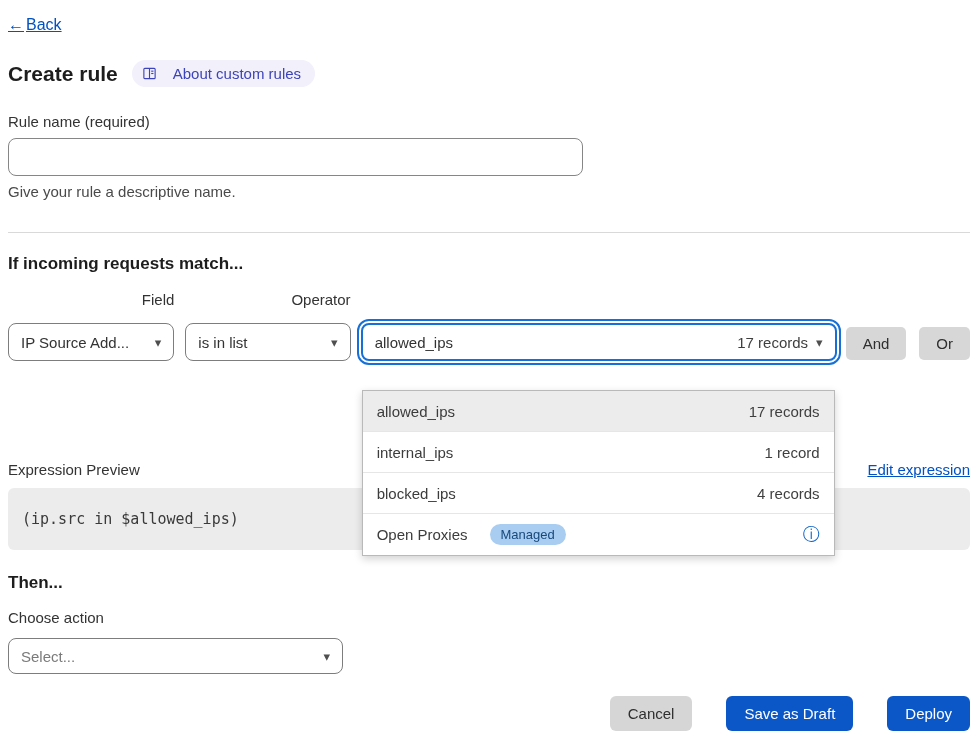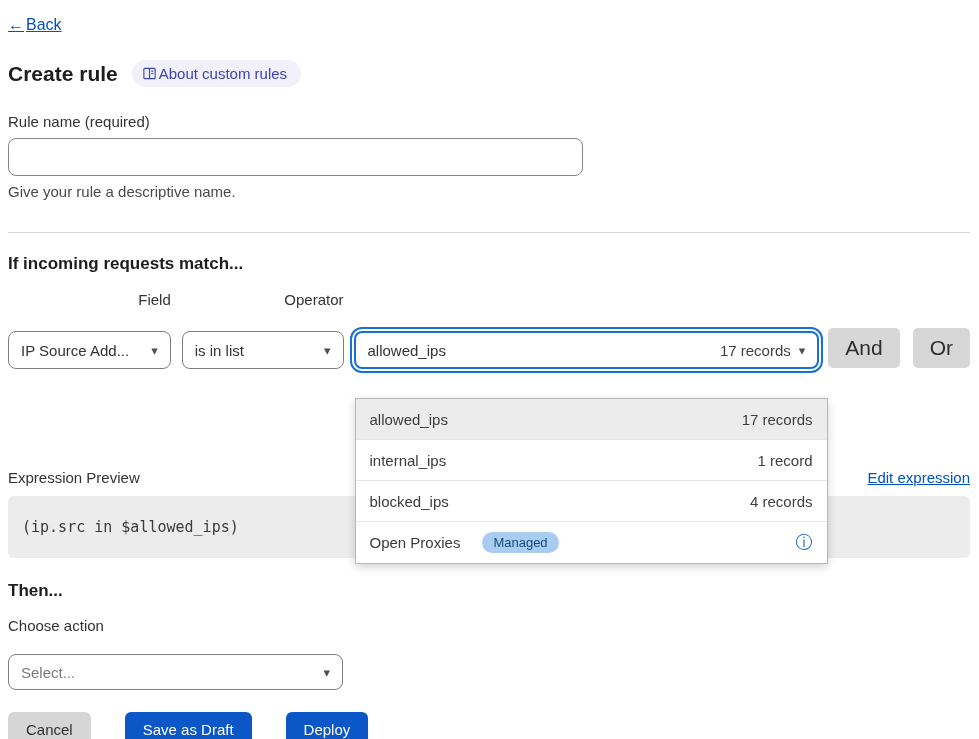--- a/index.html
+++ b/index.html
@@ -36,21 +36,21 @@
     gap: 14px;
   }
   .page-title {
     font-size: 21px;
     font-weight: bold;
     color: #1d1d1d;
   }
   .about-badge {
     display: inline-flex;
     align-items: center;
-    gap: 2px;
+    gap: 16px;
     background: #f1f0fb;
     color: #3d43b8;
     border-radius: 14px;
     padding: 5px 14px 5px 10px;
     font-size: 15px;
     cursor: pointer;
   }
   .about-badge svg { display: block; }
 
   
@@ -100,21 +100,21 @@
   }
   .manage-lists {
     display: inline-flex;
     align-items: center;
     gap: 5px;
     font-size: 15px;
   }
   .gear-glyph { text-decoration: none; font-size: 13px; color: #3f6fb8; }
 
   .select-box {
-    margin-top: 20px;
+    margin-top: 12px;
     height: 38px;
     border: 1px solid #7d7d7d;
     border-radius: 8px;
     background: #fff;
     display: flex;
     align-items: center;
     justify-content: space-between;
     padding: 0 12px;
     cursor: pointer;
     font-size: 15px;
@@ -130,21 +130,21 @@
   }
   .select-meta-right { color: #3f3f3f; margin-left: auto; }
   .value-inner { display: flex; align-items: center; width: 100%; justify-content: space-between; }
 
   .andor { display: flex; align-items: flex-end; margin-left: 9px; gap: 13px; padding-bottom: 1px; }
   .btn-gray {
     background: #d7d7d7;
     color: #2f2f2f;
     border: none;
     border-radius: 5px;
-    font-size: 21px;
+    font-size: 15px;
     font-family: "Liberation Sans", sans-serif;
     padding: 8px 17px;
     cursor: pointer;
   }
 
   
   .dropdown-panel {
     position: absolute;
     top: 74px;
     left: 1px;
@@ -202,20 +202,21 @@
   }
 
   
   .then-heading { margin-top: 23px; }
   .action-select { width: 335px; }
 
   
   .footer {
     margin-top: 22px;
     display: flex;
+    justify-content: flex-end;
     gap: 10px;
   }
   .btn {
     border: none;
     border-radius: 6px;
     font-size: 15px;
     font-family: "Liberation Sans", sans-serif;
     padding: 9px 18px;
     cursor: pointer;
   }

